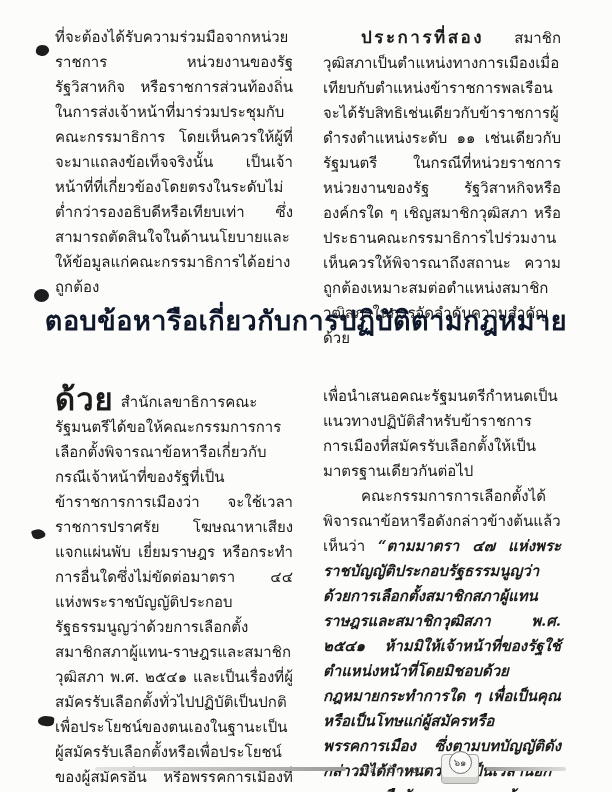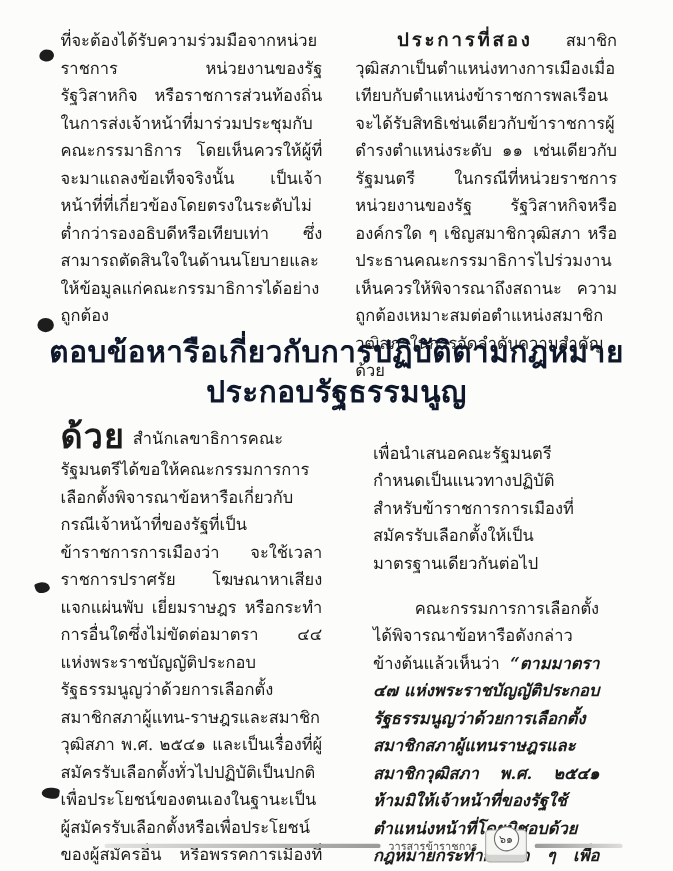--- a/index.html
+++ b/index.html
@@ -21,38 +21,38 @@
 
   .row{position:absolute;display:flex;gap:30px;left:55px;width:506px;}
   .top-row{top:25px;}
   .article-row{top:384px;}
   .col{flex:1 1 50%;margin:0;}
   .body-text{
     font-size:15px;line-height:25px;
     text-align:justify;
     margin:0;
   }
-  .body-text p{margin:16px;}
+  .body-text p{margin:0;}
   .indent{text-indent:38px;}
   .lead-bold{
     font-weight:bold;
     letter-spacing:2.5px;
     font-size:17px;
   }
   .headline{
     position:absolute;top:303px;left:30px;width:552px;
     text-align:center;
     font-family:"DejaVu Sans","Liberation Sans",sans-serif;
     font-weight:bold;
     font-size:27px;line-height:36px;
     color:#0f172a;
     letter-spacing:0.5px;
   }
   .dropcap{
-    font-family:Liberation Mono, monospace;
+    font-family:Liberation Serif, serif;
     font-weight:800;
     font-size:31px;
     line-height:1;
     letter-spacing:1px;
     margin-right:7px;
     vertical-align:-3px;
   }
   .emphasis{
     font-style:italic;
     font-weight:bold;
@@ -100,21 +100,20 @@
 
   <section class="row top-row">
     <p class="col body-text">ที่จะต้องได้รับความร่วมมือจากหน่วยราชการ หน่วยงานของรัฐ รัฐวิสาหกิจ หรือราชการส่วนท้องถิ่นในการส่งเจ้าหน้าที่มาร่วมประชุมกับคณะกรรมาธิการ โดยเห็นควรให้ผู้ที่จะมาแถลงข้อเท็จจริงนั้น เป็นเจ้าหน้าที่ที่เกี่ยวข้องโดยตรงในระดับไม่ต่ำกว่ารองอธิบดีหรือเทียบเท่า ซึ่งสามารถตัดสินใจในด้านนโยบายและให้ข้อมูลแก่คณะกรรมาธิการได้อย่างถูกต้อง</p>
     <p class="col body-text indent">
       <span class="lead-bold">ประการที่สอง</span><span> สมาชิกวุฒิสภาเป็นตำแหน่งทางการเมืองเมื่อเทียบกับตำแหน่งข้าราชการพลเรือน จะได้รับสิทธิเช่นเดียวกับข้าราชการผู้ดำรงตำแหน่งระดับ ๑๑ เช่นเดียวกับรัฐมนตรี ในกรณีที่หน่วยราชการ หน่วยงานของรัฐ รัฐวิสาหกิจหรือองค์กรใด ๆ เชิญสมาชิกวุฒิสภา หรือประธานคณะกรรมาธิการไปร่วมงาน เห็นควรให้พิจารณาถึงสถานะ ความถูกต้องเหมาะสมต่อตำแหน่งสมาชิกวุฒิสภาในการจัดลำดับความสำคัญด้วย</span>
     </p>
   </section>
 
   <header class="headline">
     <div>ตอบข้อหารือเกี่ยวกับการปฏิบัติตามกฎหมาย</div>
-    <div>ประกอบรัฐธรรมนูญ</div>
   </header>
 
   <section class="row article-row">
     <p class="col body-text">
       <span class="dropcap">ด้วย</span><span>สำนักเลขาธิการคณะรัฐมนตรีได้ขอให้คณะกรรมการการเลือกตั้งพิจารณาข้อหารือเกี่ยวกับกรณีเจ้าหน้าที่ของรัฐที่เป็นข้าราชการการเมืองว่า จะใช้เวลาราชการปราศรัย โฆษณาหาเสียง แจกแผ่นพับ เยี่ยมราษฎร หรือกระทำการอื่นใดซึ่งไม่ขัดต่อมาตรา ๔๔ แห่งพระราชบัญญัติประกอบรัฐธรรมนูญว่าด้วยการเลือกตั้งสมาชิกสภาผู้แทน-ราษฎรและสมาชิกวุฒิสภา พ.ศ. ๒๕๔๑ และเป็นเรื่องที่ผู้สมัครรับเลือกตั้งทั่วไปปฏิบัติเป็นปกติเพื่อประโยชน์ของตนเองในฐานะเป็นผู้สมัครรับเลือกตั้งหรือเพื่อประโยชน์ของผู้สมัครอื่น หรือพรรคการเมืองที่ตนเป็นสมาชิกได้หรือไม่ ถ้าไม่ได้จะใช้เวลานอกราชการตามปกติ เช่น ก่อนเวลา ๐๘.๓๐ น. หรือหลังเวลา ๑๖.๓๐ น. หรือวันหยุดราชการ กระทำการดังกล่าวข้างต้นได้หรือไม่</span>
     </p>
     <div class="col body-text">
       <p>เพื่อนำเสนอคณะรัฐมนตรีกำหนดเป็นแนวทางปฏิบัติสำหรับข้าราชการการเมืองที่สมัครรับเลือกตั้งให้เป็นมาตรฐานเดียวกันต่อไป</p>
       <p class="indent">
         <span>คณะกรรมการการเลือกตั้งได้พิจารณาข้อหารือดังกล่าวข้างต้นแล้วเห็นว่า </span><span class="emphasis">“ตามมาตรา ๔๗ แห่งพระราชบัญญัติประกอบรัฐธรรมนูญว่าด้วยการเลือกตั้งสมาชิกสภาผู้แทนราษฎรและสมาชิกวุฒิสภา พ.ศ. ๒๕๔๑ ห้ามมิให้เจ้าหน้าที่ของรัฐใช้ตำแหน่งหน้าที่โดยมิชอบด้วยกฎหมายกระทำการใด ๆ เพื่อเป็นคุณหรือเป็นโทษแก่ผู้สมัครหรือพรรคการเมือง ซึ่งตามบทบัญญัติดังกล่าวมิได้กำหนดว่าถ้าเป็นเวลานอกราชการหรือวันหยุดราชการเจ้าหน้าที่ของรัฐจะกระทำการได้ ดังนั้น ตราบใดที่บุคคลดังกล่าวยังเป็นเจ้าหน้าที่ของรัฐอยู่ การใช้ตำแหน่ง</span>

